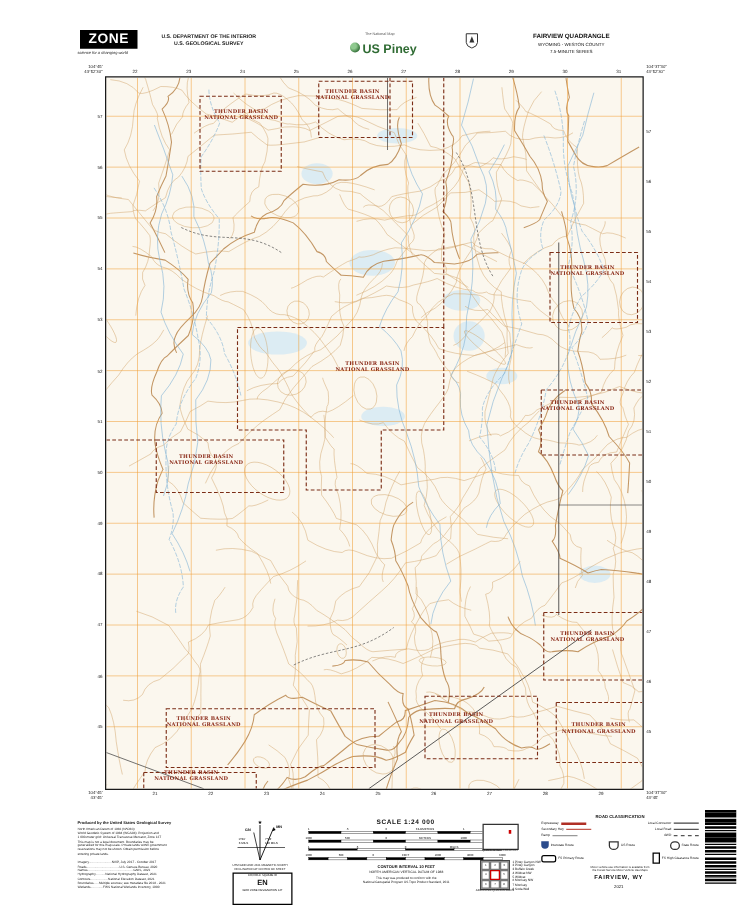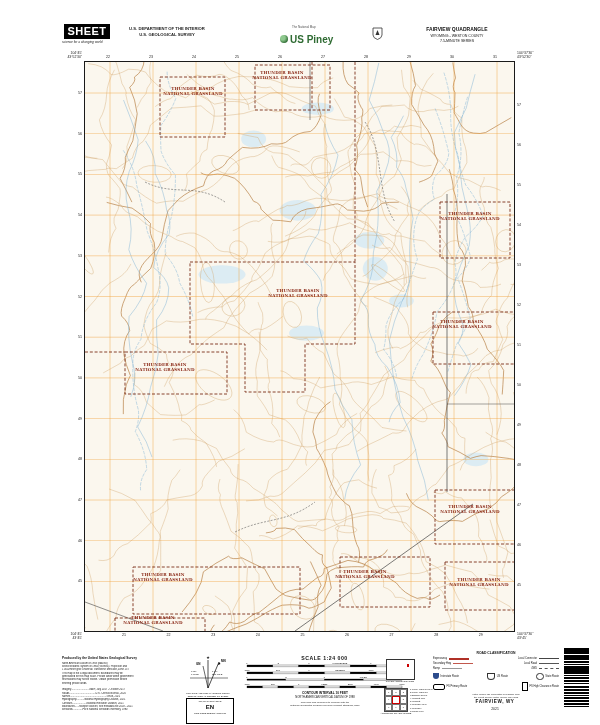--- a/index.html
+++ b/index.html
@@ -71,21 +71,21 @@
   #sheet-name{left:455px;top:699px;width:80px;text-align:center;font-size:4.6px;font-weight:bold;letter-spacing:.6px;}
   #sheet-year{left:455px;top:707px;width:80px;text-align:center;font-size:3.4px;}
   #barcode{left:564px;top:648px;width:25px;height:54px;}
   #barcode div{background:#000;width:100%;}
 </style>
 </head>
 <body>
 
 <div id="page">
 
-  <div class="abs" id="usgs-logo">SHEET</div>
+  <div class="abs" id="usgs-logo">ZONE</div>
   <div class="abs" id="usgs-tagline">science for a changing world</div>
   <div class="abs" id="dept-block">
     <div>U.S. DEPARTMENT OF THE INTERIOR</div>
     <div>U.S. GEOLOGICAL SURVEY</div>
   </div>
   <div class="abs" id="ustopo">
     <div class="nm">The National Map</div>
     <div><span class="dot"></span><span class="brand">US Piney</span></div>
   </div>
   <div class="abs" id="fs-shield">

